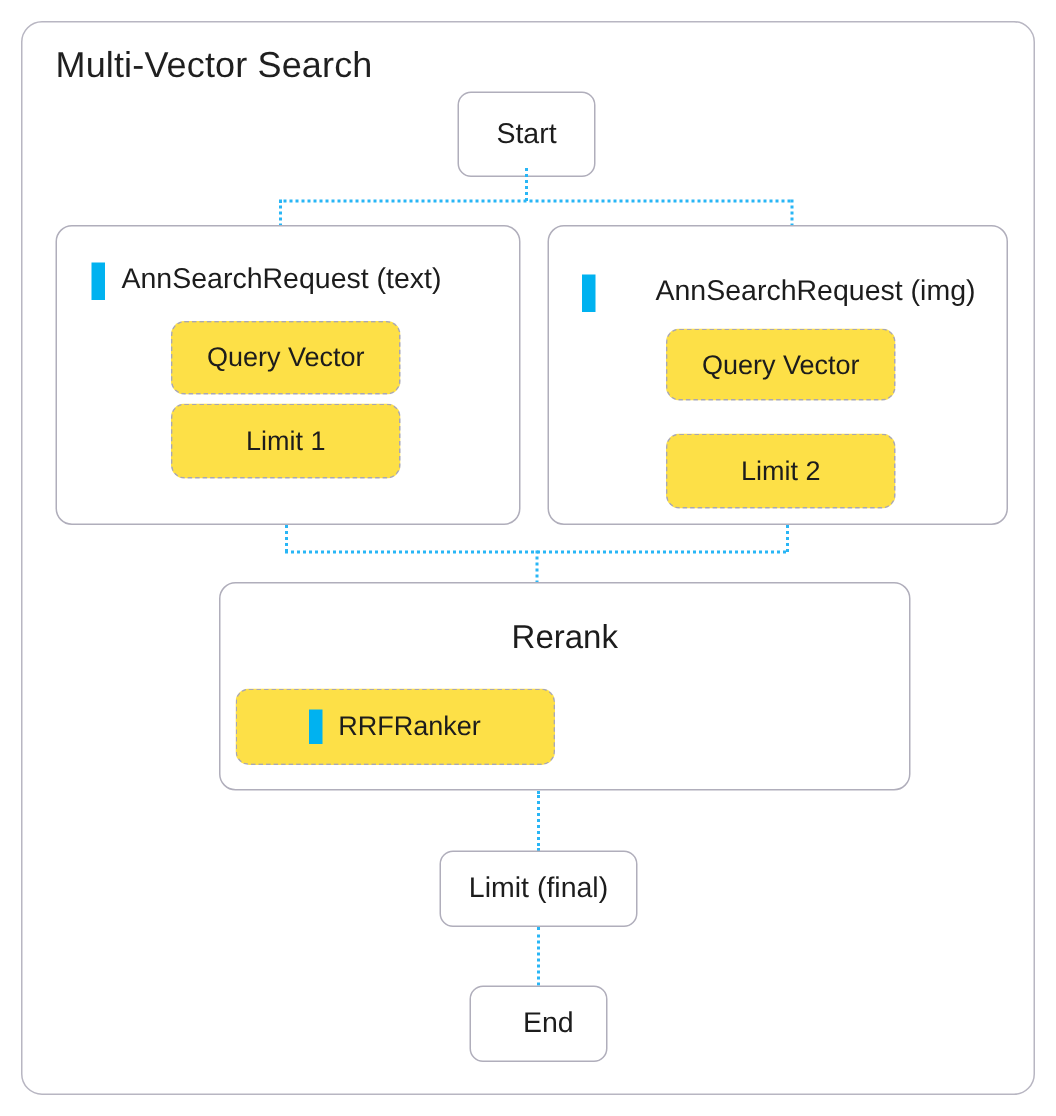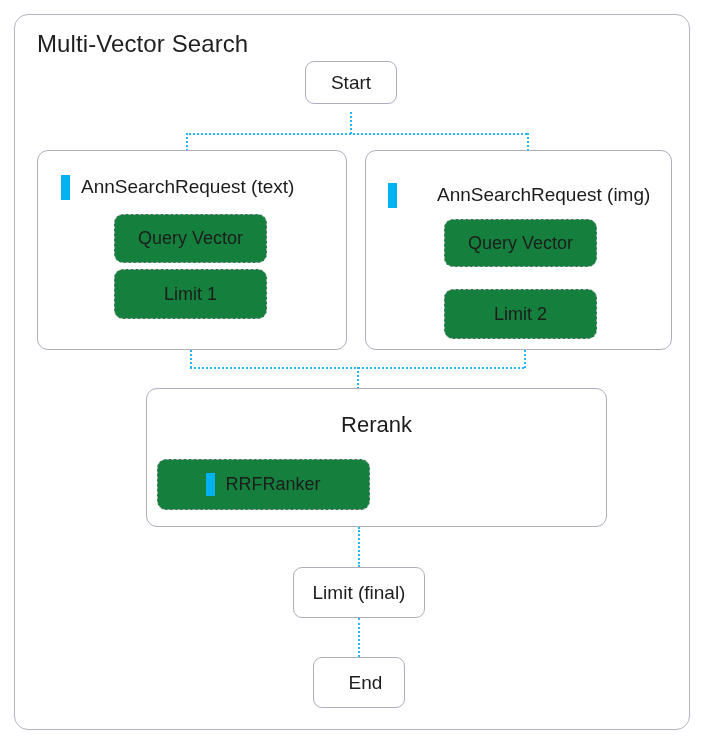--- a/index.html
+++ b/index.html
@@ -83,21 +83,21 @@
     margin-right: 11px;
     flex: 0 0 auto;
   }
 
   
   .dashed {
     position: absolute;
     box-sizing: border-box;
     border: 1.6px dashed #a9a7b4;
     border-radius: 9px;
-    background: #15803d;
+    background: #fde047;
     display: flex;
     align-items: center;
     justify-content: center;
     font-size: 18px;
     color: #1c1c1c;
     white-space: nowrap;
   }
   .dashed .bar { height: 23px; margin-right: 10px; }
 
   
@@ -129,21 +129,21 @@
   }
 </style>
 </head>
 <body>
 
 <div id="canvas">
 
   <div class="group-box"></div>
   <div class="group-title">Multi-Vector Search</div>
 
-  <div class="node" style="left:305px; top:61px; width:92px; height:43px;">
+  <div class="node" style="left:305px; top:61px; width:92px; height:57px;">
     <span>Start</span>
   </div>
 
   <div class="conn-v" style="left:350px; top:112px; height:22px;"></div>
   <div class="conn-h" style="left:186px; top:133px; width:341px;"></div>
   <div class="conn-v" style="left:186px; top:133px; height:18px;"></div>
   <div class="conn-v" style="left:527px; top:133px; height:18px;"></div>
 
   <div class="req-box" style="left:37px; top:150px; width:310px; height:200px;"></div>
   <div class="req-header" style="left:61px; top:174px; height:26px;">

